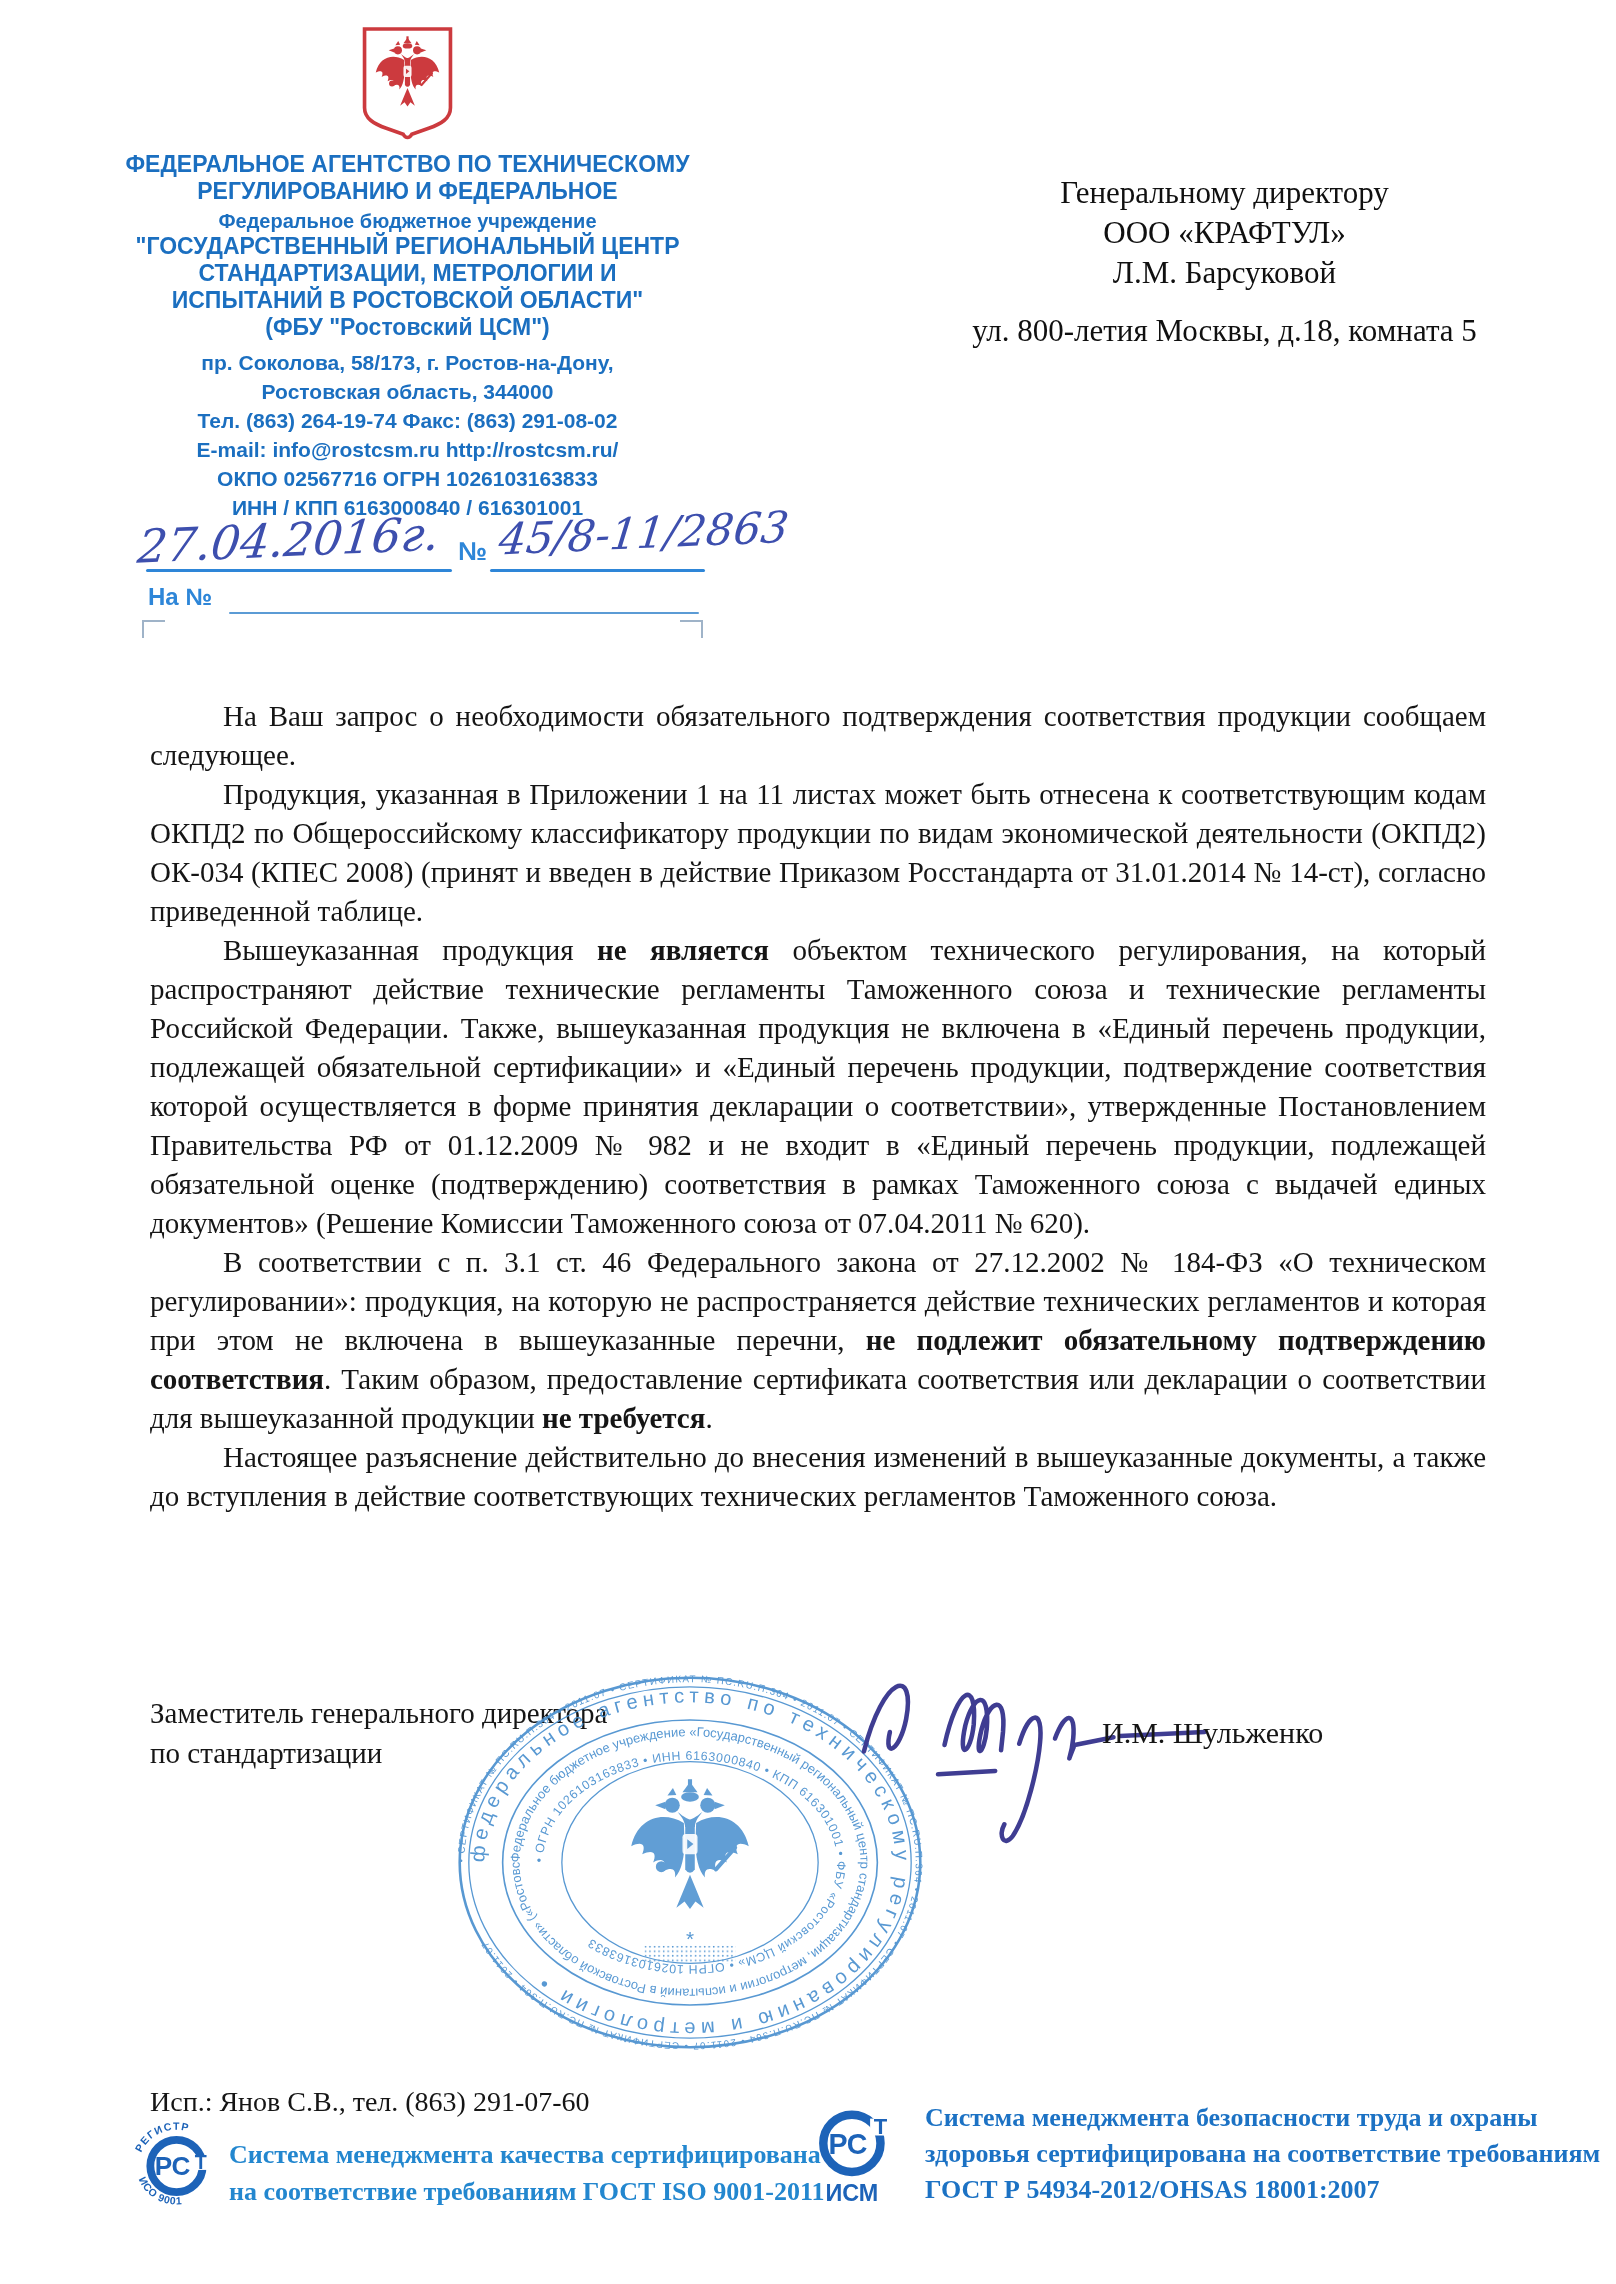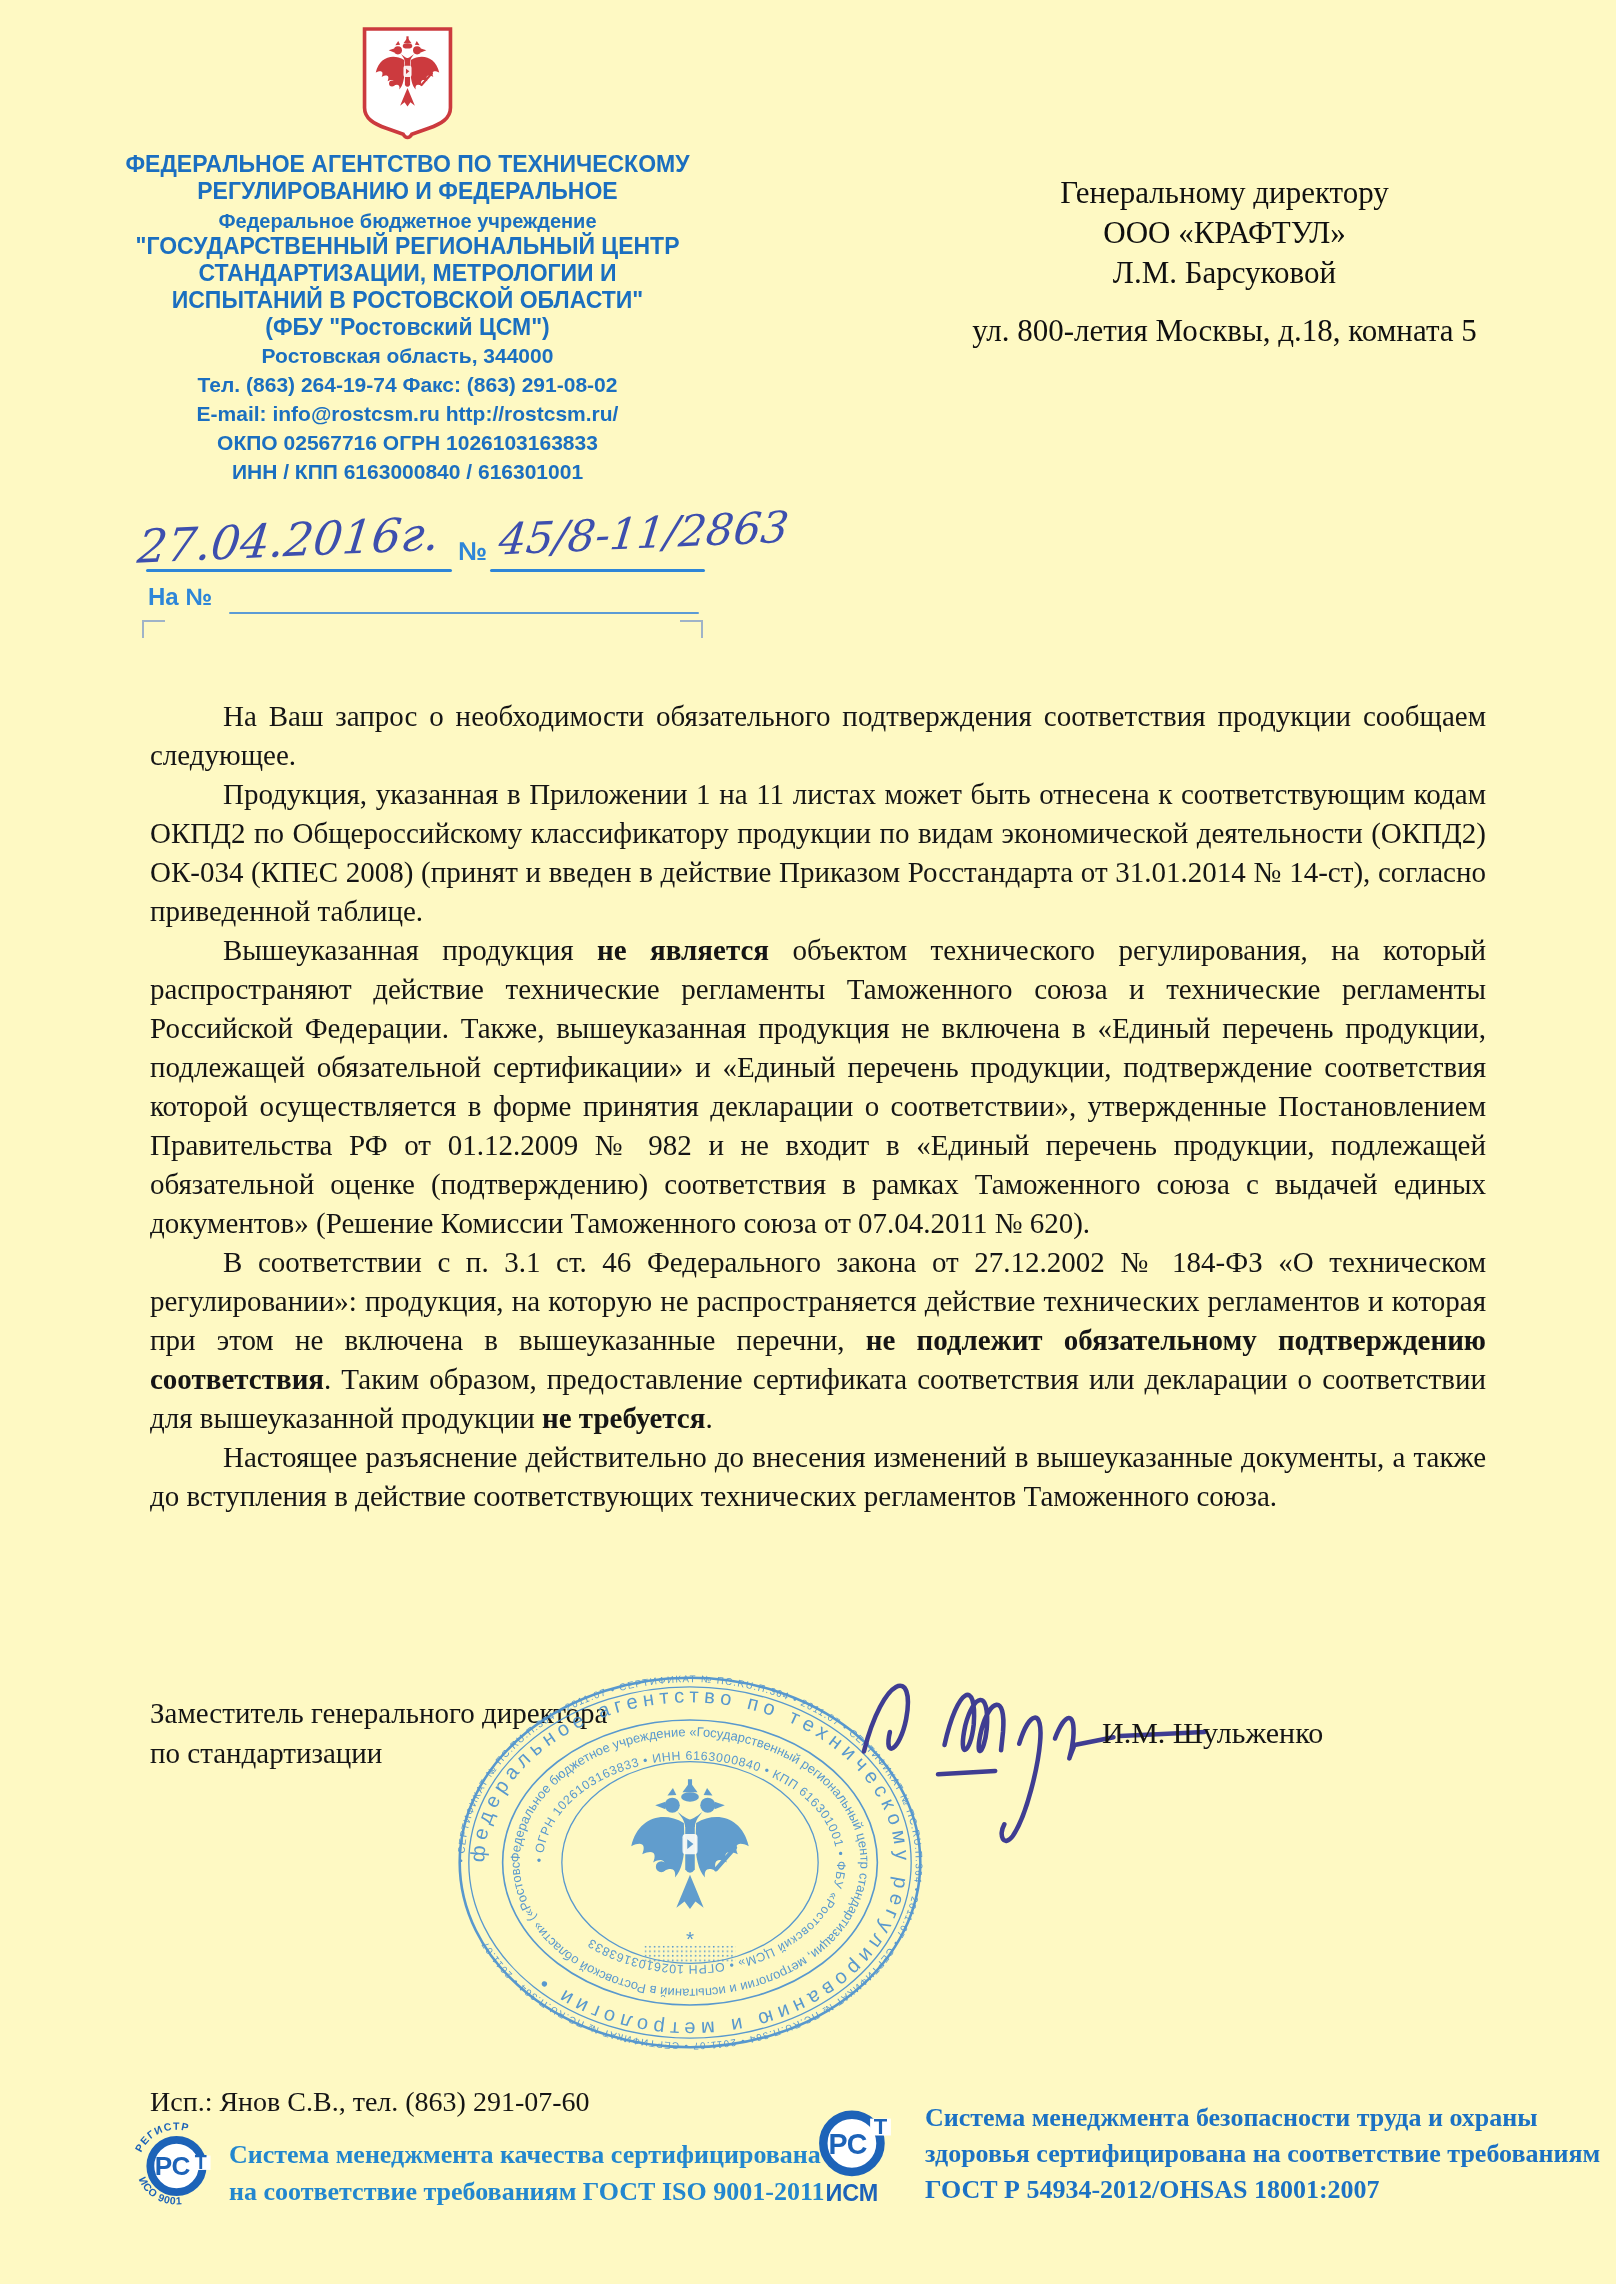--- a/index.html
+++ b/index.html
@@ -1,16 +1,16 @@
 <!DOCTYPE html>
 <html style="font-size:10.4px"><head>
 <meta charset="utf-8">
 <style>
   html,body{margin:0;padding:0;background:#e8e8e8;}
-  .page{position:relative;width:1617px;height:2284px;background:#fef9c3;overflow:hidden;
+  .page{position:relative;width:1617px;height:2284px;background:#ffffff;overflow:hidden;
         font-family:"Liberation Serif", serif;color:#151515;}
   
   .lh{position:absolute;left:98px;top:23.4px;width:619px;text-align:center;
       color:#1b6fc0;font-family:"Liberation Sans", sans-serif;font-weight:bold;}
   .crest{display:block;margin:0 auto;width:105px;height:121px;}
   .lh-agency{font-size:23px;line-height:27px;margin-top:6.5px;}
   .lh-fbu{font-size:20px;line-height:23.4px;margin-top:5.2px;}
   .lh-center{font-size:23px;line-height:27px;}
   .lh-short{font-size:23px;line-height:27px;}
   .lh-addr{font-size:21px;line-height:29px;margin-top:6.5px;}
@@ -102,20 +102,21 @@
     </svg>
     <div class="lh-agency">
       <div>ФЕДЕРАЛЬНОЕ АГЕНТСТВО ПО ТЕХНИЧЕСКОМУ</div>
       <div>РЕГУЛИРОВАНИЮ И ФЕДЕРАЛЬНОЕ</div>
     </div>
     <div class="lh-fbu">Федеральное бюджетное учреждение</div>
     <div class="lh-center">"ГОСУДАРСТВЕННЫЙ РЕГИОНАЛЬНЫЙ ЦЕНТР</div>
     <div class="lh-center">СТАНДАРТИЗАЦИИ, МЕТРОЛОГИИ И</div>
     <div class="lh-center">ИСПЫТАНИЙ В РОСТОВСКОЙ ОБЛАСТИ"</div>
     <div class="lh-short">(ФБУ "Ростовский ЦСМ")</div>
+    <div class="lh-addr">пр. Соколова, 58/173, г. Ростов-на-Дону,</div>
     <div class="lh-line">Ростовская область, 344000</div>
     <div class="lh-line">Тел. (863) 264-19-74  Факс: (863) 291-08-02</div>
     <div class="lh-line">E-mail: info@rostcsm.ru     http://rostcsm.ru/</div>
     <div class="lh-line">ОКПО 02567716   ОГРН 1026103163833</div>
     <div class="lh-line">ИНН / КПП  6163000840 / 616301001</div>
   </div>
 
   <div class="hand hand-date">27.04.2016г.</div>
   <div class="ref-ul ul-date"></div>
   <div class="no-label">№</div>

